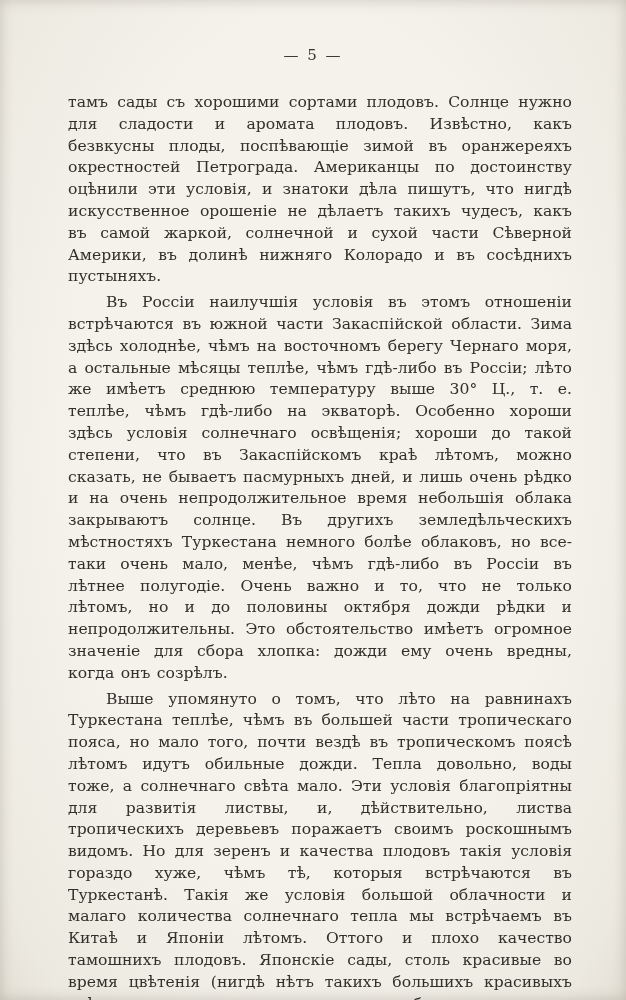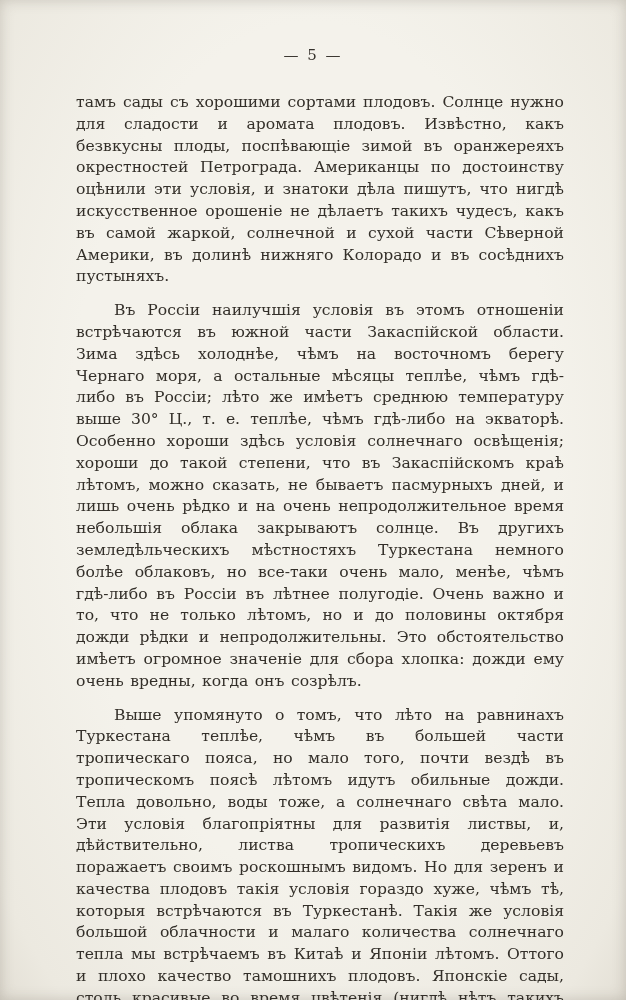--- a/index.html
+++ b/index.html
@@ -27,21 +27,21 @@
   }
   .text-block {
     margin: 28px 50px 0 64px;
     color: #332f29;
     font-size: 15.6px;
     line-height: 21.8px;
     text-align: justify;
     word-spacing: 1.5px;
   }
   .text-block p {
-    margin: 12px;
+    margin: 4px;
     padding: 0;
     text-indent: 38px;
   }
   .text-block p.no-indent {
     text-indent: 0;
   }
 </style>
 </head>
 <body>
 

